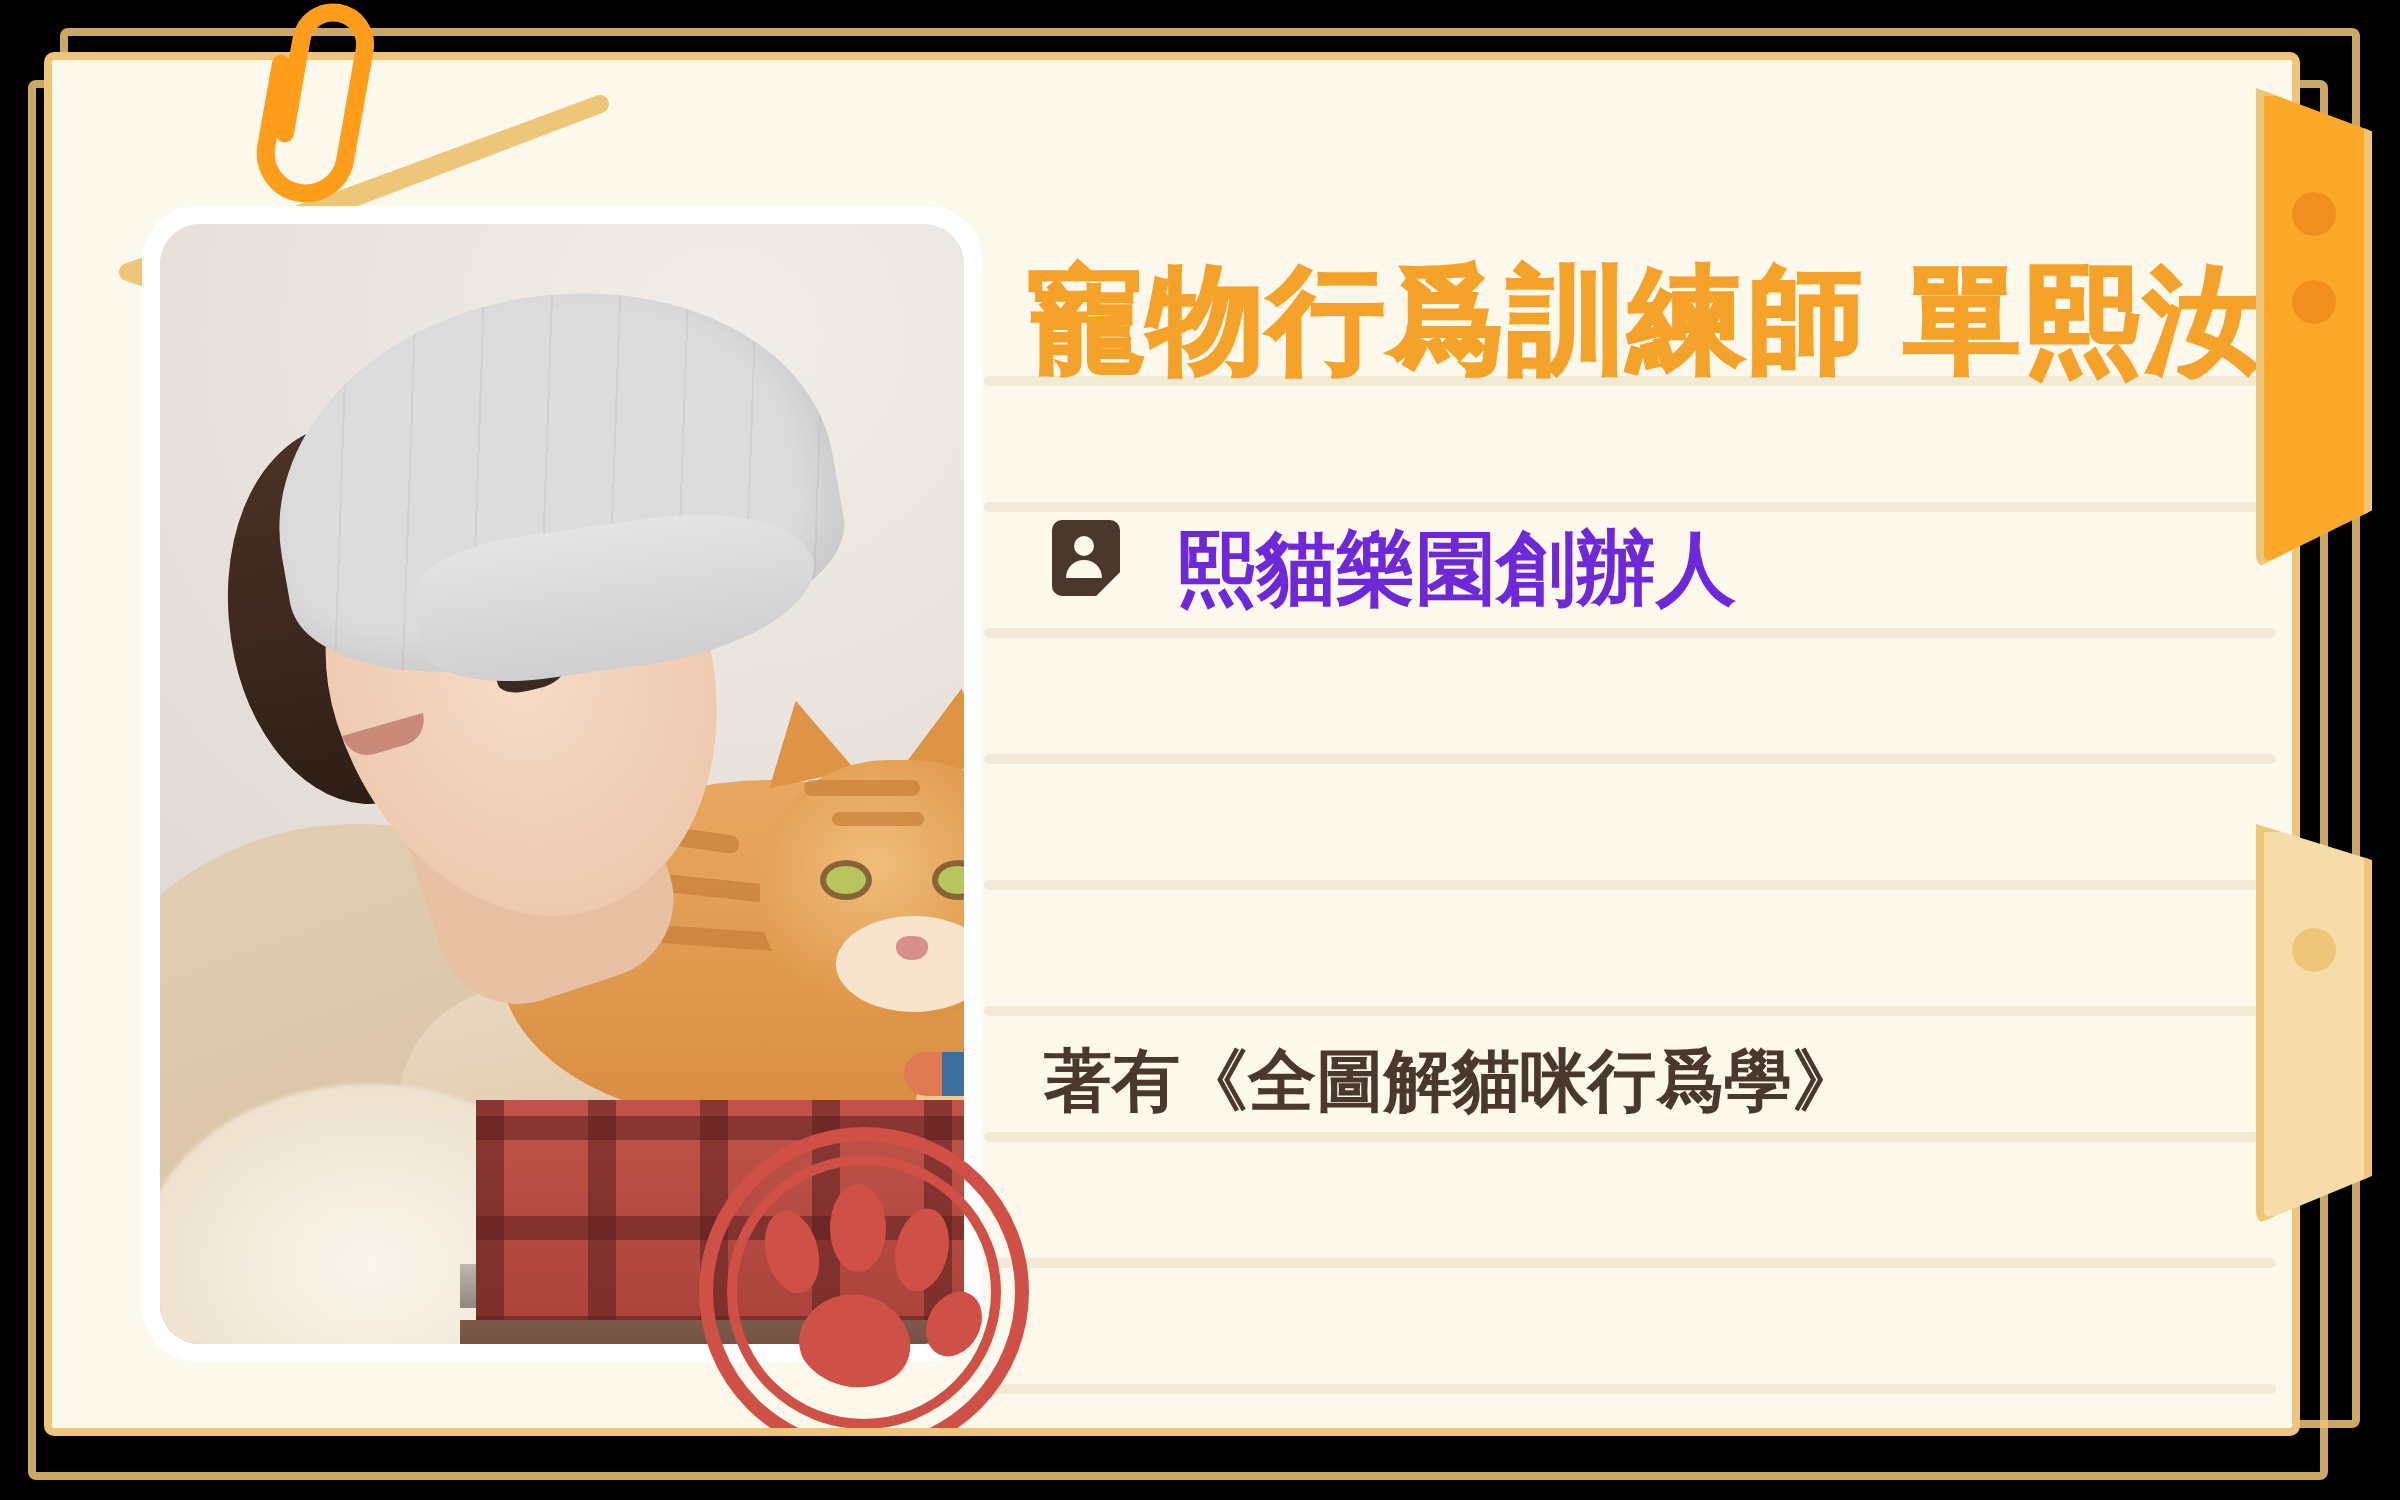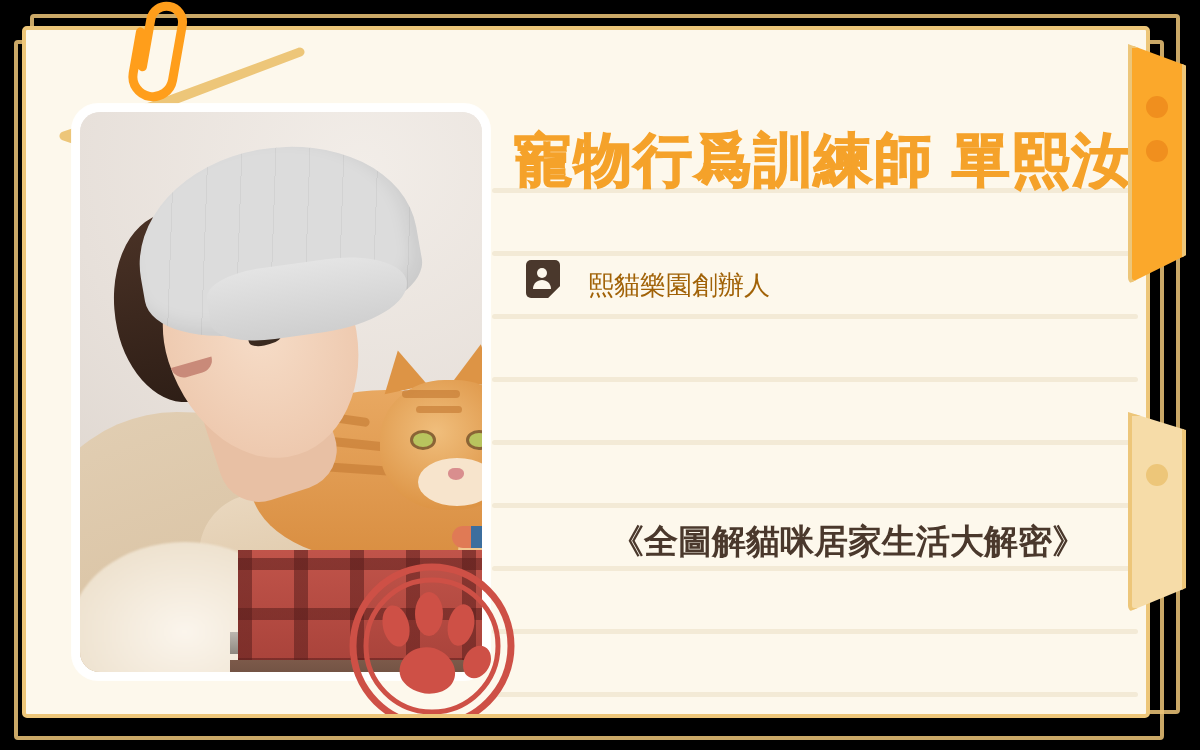--- a/index.html
+++ b/index.html
@@ -151,21 +151,21 @@
   #right { position:absolute; left:466px; top:0; right:0; bottom:0; }
   .title {
     position:absolute; left:22px; top:92px;
     font-size: 58px; font-weight: 700; color: #F5A22A;
     letter-spacing: 2px; white-space: nowrap;
     font-family: "Liberation Sans","DejaVu Sans", sans-serif;
     -webkit-text-stroke: 1.5px #F5A22A;
   }
   .row { position:absolute; display:flex; align-items:flex-start; gap:22px; }
   .row .ico { flex: 0 0 auto; width:46px; height:46px; }
-  .row .txt { color:#a16207; font-size:26px; font-weight:400; line-height:54px; white-space:nowrap; }
+  .row .txt { color:#6d28d9; font-size:40px; font-weight:700; line-height:54px; white-space:nowrap; }
   #row-founder { left:28px; top:228px; }
   #row-service { left:28px; top:322px; }
   #books { position:absolute; left:30px; top:478px; color:#4A382C;
            font-size:34px; font-weight:700; line-height:66px; white-space:nowrap;}
   #books .b2 { display:block; padding-left: 88px; }
 
   
   .tab { position:absolute; border:4px solid #EDC679; }
   #tab-top {
     left: 1128px; top: 44px; width: 58px; height: 240px;
@@ -267,21 +267,21 @@
           <path d="M6 7a5 5 0 0 1 5-5h24a5 5 0 0 1 5 5v21L28 40H11a5 5 0 0 1-5-5Z" fill="#4A382C"></path>
           <path d="M40 28 28 40v-8a4 4 0 0 1 4-4Z" fill="#4A382C" opacity=".55"></path>
           <circle cx="22" cy="15" r="5" fill="#FDF8EC"></circle>
           <path d="M13 31c0-5.2 4-9 9-9s9 3.8 9 9Z" fill="#FDF8EC"></path>
         </svg>
         <div class="txt"><span>熙貓樂園創辦人</span></div>
       </div>
 
 
       <div id="books">
-        <span class="b2">《全圖解貓咪居家生活大解密》</span>
+        <span class="b1">著有《全圖解貓咪行爲學》</span>
       </div>
 
     </div>
   </div>
 
   <svg class="paperclip" viewBox="0 0 90 135">
     <path d="M28 92 V44 a16 16 0 0 1 32 0 V100 a20 20 0 0 1-40 0 V58" fill="none" stroke="#FF9E1B" stroke-width="9" stroke-linecap="round" transform="rotate(10 45 70)"></path>
   </svg>
 
   <div class="tab" id="tab-top">

